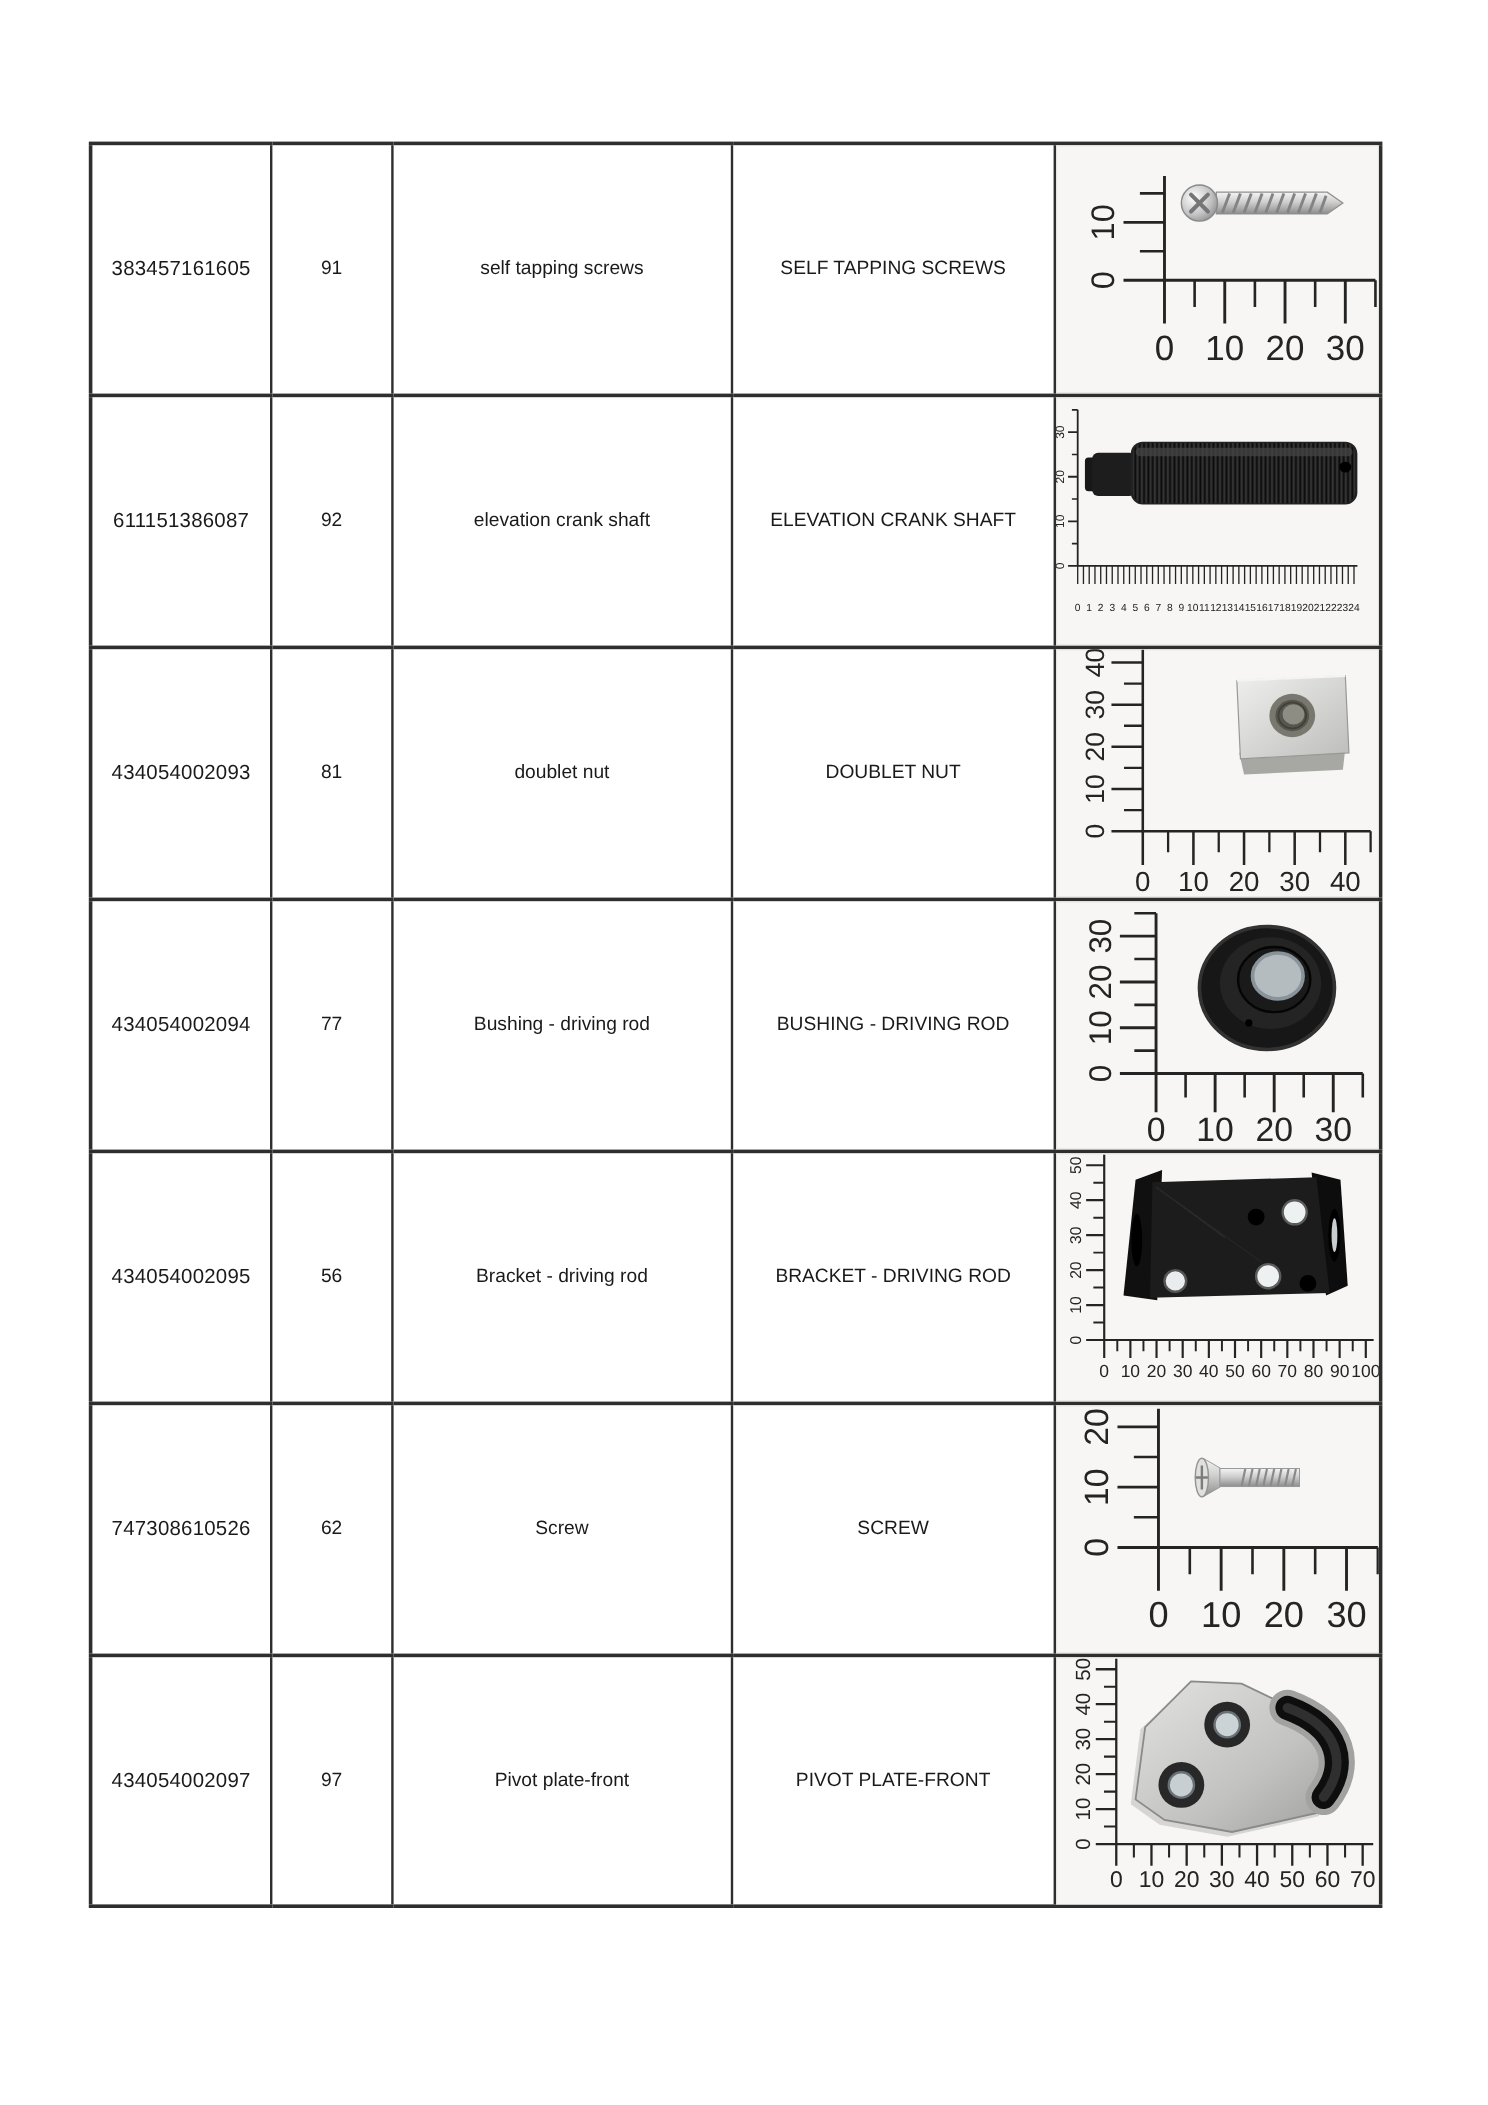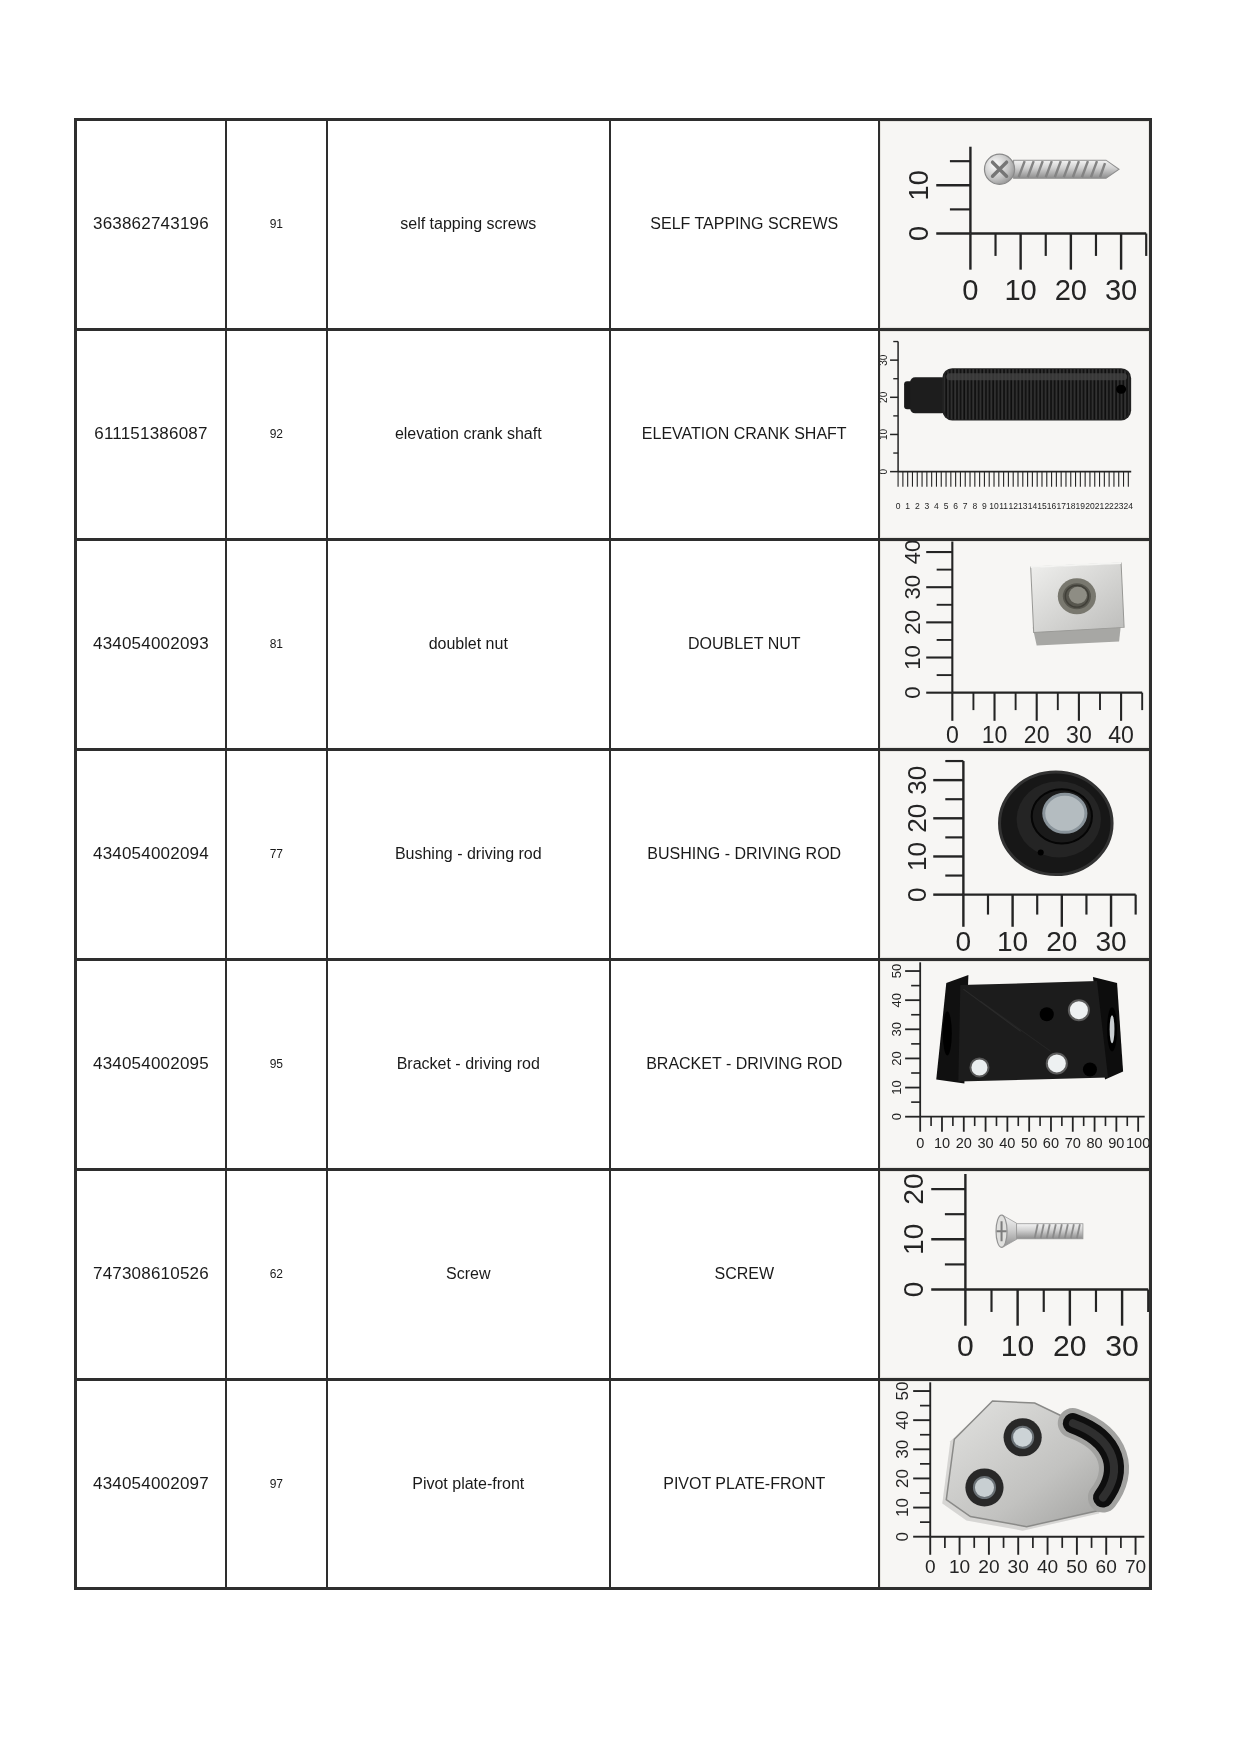--- a/index.html
+++ b/index.html
@@ -4,21 +4,21 @@
 <style>
   html,body{margin:0;padding:0;background:#e9e9e9;}
   .page{position:relative;width:1240px;height:1754px;background:#ffffff;
         font-family:"Liberation Sans",sans-serif;overflow:hidden;}
   table.parts{position:absolute;left:74px;top:118px;width:1078px;height:1467px;
         border-collapse:collapse;table-layout:fixed;}
   table.parts{border:3px solid #2e2e2e;}
   table.parts td{border:2px solid #2e2e2e;border-top-width:3px;border-bottom-width:3px;
         text-align:center;vertical-align:middle;padding:0;color:#1a1a1a;}
   td.c1{width:13.9%;font-size:17px;letter-spacing:.2px;}
-  td.c2{width:9.3%;font-size:12px;}
+  td.c2{width:9.3%;font-size:16px;}
   td.c3{width:26.4%;font-size:16px;}
   td.c4{width:25.1%;font-size:16px;}
   td.c5{width:25.3%;}
   td.c5 svg{display:block;width:100%;height:100%;}
   .ph-bg{fill:#f7f6f4;stroke:#e6e4e0;stroke-width:1;}
   .rlabel{font-family:"Liberation Sans",sans-serif;fill:#242424;}
 </style>
 </head>
 <body>
 
@@ -49,21 +49,21 @@
       <rect x="2.4" width="0.8" height="60" fill="#3b3b3b"></rect>
     </pattern>
   </defs>
 </svg>
 
 <div class="page">
 <table class="parts">
   <tbody>
 
   <tr>
-    <td class="c1"><span>363862743196</span></td>
+    <td class="c1"><span>383457161605</span></td>
     <td class="c2"><span>91</span></td>
     <td class="c3"><span>self tapping screws</span></td>
     <td class="c4"><span>SELF TAPPING SCREWS</span></td>
     <td class="c5">
       <svg id="photo0" viewBox="0 0 268 206" preserveAspectRatio="none">
         <rect class="ph-bg" x="0.5" y="0.5" width="267" height="205"></rect>
         <g>
           <path d="M133,39 h92 l13,9 l-13,9 h-92 z" fill="url(#gSilver)" stroke="#8f8f8f" stroke-width="1"></path>
           <g stroke="#838383" stroke-width="2.4">
             <path d="M138,56 l6,-16"></path>
@@ -314,21 +314,21 @@
                 <line x1="230" y1="143" x2="230" y2="175" stroke="#242424" stroke-width="2.4"></line>
                 <text x="230" y="199" font-size="28" text-anchor="middle" class="rlabel">30</text>
                 <line x1="254.5" y1="143" x2="254.5" y2="162.84" stroke="#242424" stroke-width="2.16"></line>
               </g>
       </svg>
     </td>
   </tr>
 
   <tr>
     <td class="c1"><span>434054002095</span></td>
-    <td class="c2"><span>95</span></td>
+    <td class="c2"><span>56</span></td>
     <td class="c3"><span>Bracket - driving rod</span></td>
     <td class="c4"><span>BRACKET - DRIVING ROD</span></td>
     <td class="c5">
       <svg id="photo4" viewBox="0 0 268 206" preserveAspectRatio="none">
         <rect class="ph-bg" x="0.5" y="0.5" width="267" height="205"></rect>
         <g>
           <path d="M56,118 L66,22 L88,14 L84,122 Z" fill="#101010"></path>
           <path d="M212,16 L236,22 L242,110 L224,118 Z" fill="#0d0d0d"></path>
           <path d="M80,24 L216,20 L227,116 L78,120 Z" fill="#1c1c1c"></path>
           <path d="M83,28 L140,70" stroke="#3a3a3a" stroke-width="1" opacity="0.5"></path>

